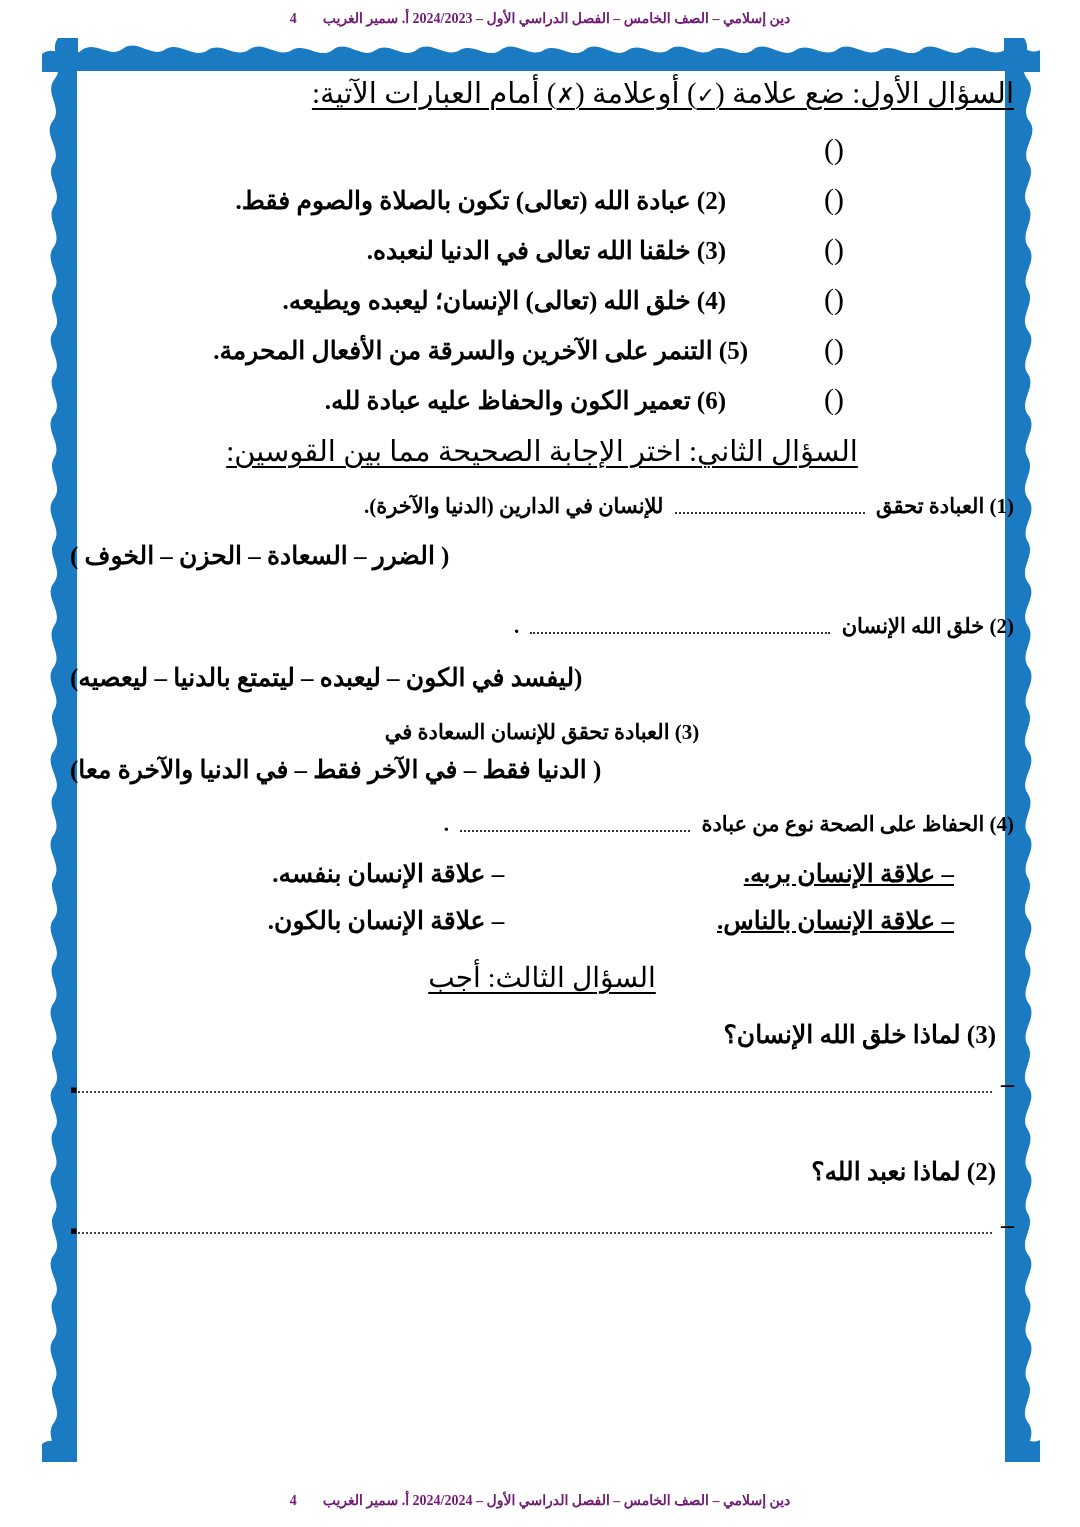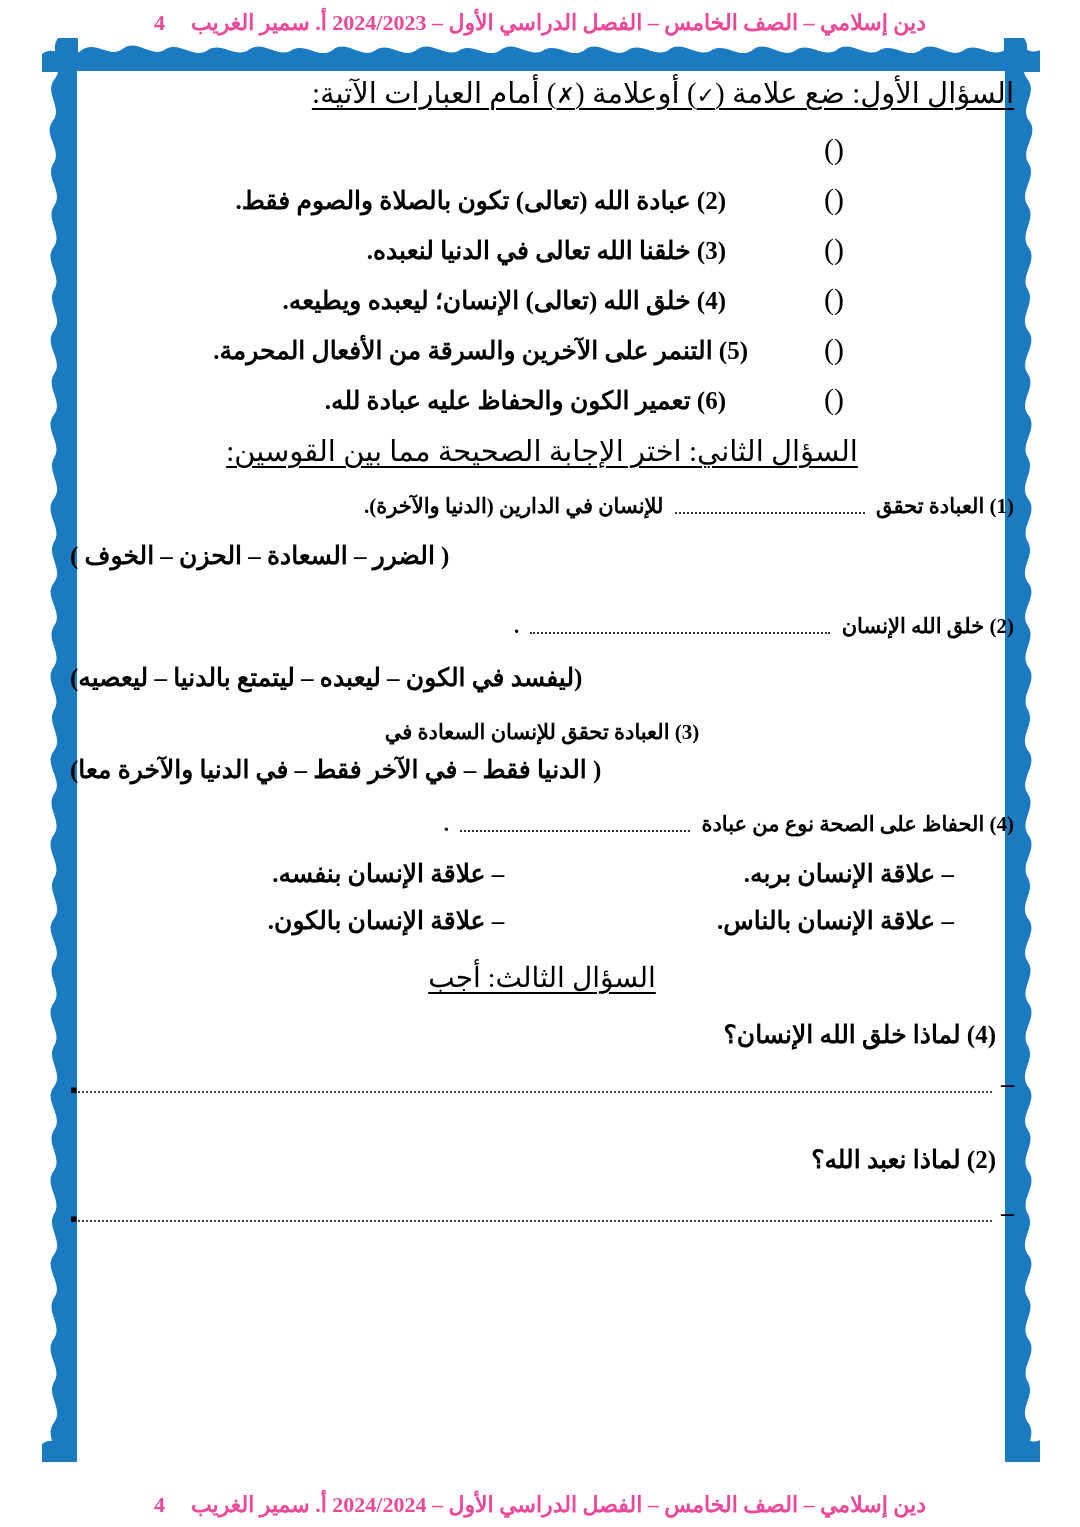--- a/index.html
+++ b/index.html
@@ -18,24 +18,24 @@
   }
 
   
   .running-line {
     position: absolute;
     left: 0;
     width: 1080px;
     text-align: center;
     direction: rtl;
     font-weight: bold;
-    font-size: 22px;
+    font-size: 14px;
     letter-spacing: 0px;
     white-space: nowrap;
-    color: #ec4899;
+    color: #701a75;
   }
   .running-line .num {
     display: inline-block;
     margin-right: 26px;
     font-family: "Liberation Serif", serif;
   }
   #header-line { top: 10px; }
   #footer-line { top: 1492px; }
 
   
@@ -114,21 +114,21 @@
   .opt-center { text-align: left; }
 
   .pair-row {
     display: flex;
     flex-direction: row;
     justify-content: space-between;
     font-size: 25px;
     white-space: nowrap;
   }
   .pair-row .cell { }
-  .pair-row .cell.right-cell { width: 46%; text-align: right; padding-right: 60px; box-sizing: border-box;}
+  .pair-row .cell.right-cell { width: 46%; text-align: right; padding-right: 60px; box-sizing: border-box; text-decoration: underline;}
   .pair-row .cell.left-cell  { width: 46%; text-align: right; }
 
   
   .answer-line {
     position: relative;
     height: 30px;
   }
   .answer-line .dash {
     position: absolute;
     right: 0;
@@ -379,28 +379,28 @@
     <div class="cell right-cell">– علاقة الإنسان بربه.</div>
     <div class="cell left-cell">– علاقة الإنسان بنفسه.</div>
   </div>
   <div class="pair-row" style="margin-top:18px;">
     <div class="cell right-cell">– علاقة الإنسان بالناس.</div>
     <div class="cell left-cell">– علاقة الإنسان بالكون.</div>
   </div>
 
   <div class="q-heading q3-heading" style="margin-top:26px; font-size:28px;">السؤال الثالث: أجب</div>
 
-  <div class="short-q" style="margin-top:26px;">(4)  لماذا خلق الله الإنسان؟</div>
+  <div class="short-q" style="margin-top:26px;">(3)  لماذا خلق الله الإنسان؟</div>
   <div class="answer-line" style="margin-top:26px;">
     <span class="dash">–</span>
     <span class="rule"></span>
     <span class="enddot">▪</span>
   </div>
 
-  <div class="short-q" style="margin-top:40px;">(2) لماذا نعبد الله؟</div>
+  <div class="short-q" style="margin-top:52px;">(2) لماذا نعبد الله؟</div>
   <div class="answer-line" style="margin-top:30px;">
     <span class="dash">–</span>
     <span class="rule"></span>
     <span class="enddot">▪</span>
   </div>
 
 </div>
 
 <div class="running-line" id="footer-line">
   <span>دين إسلامي – الصف الخامس – الفصل الدراسي الأول – 2024/2024   أ. سمير الغريب</span><span class="num">4</span>

